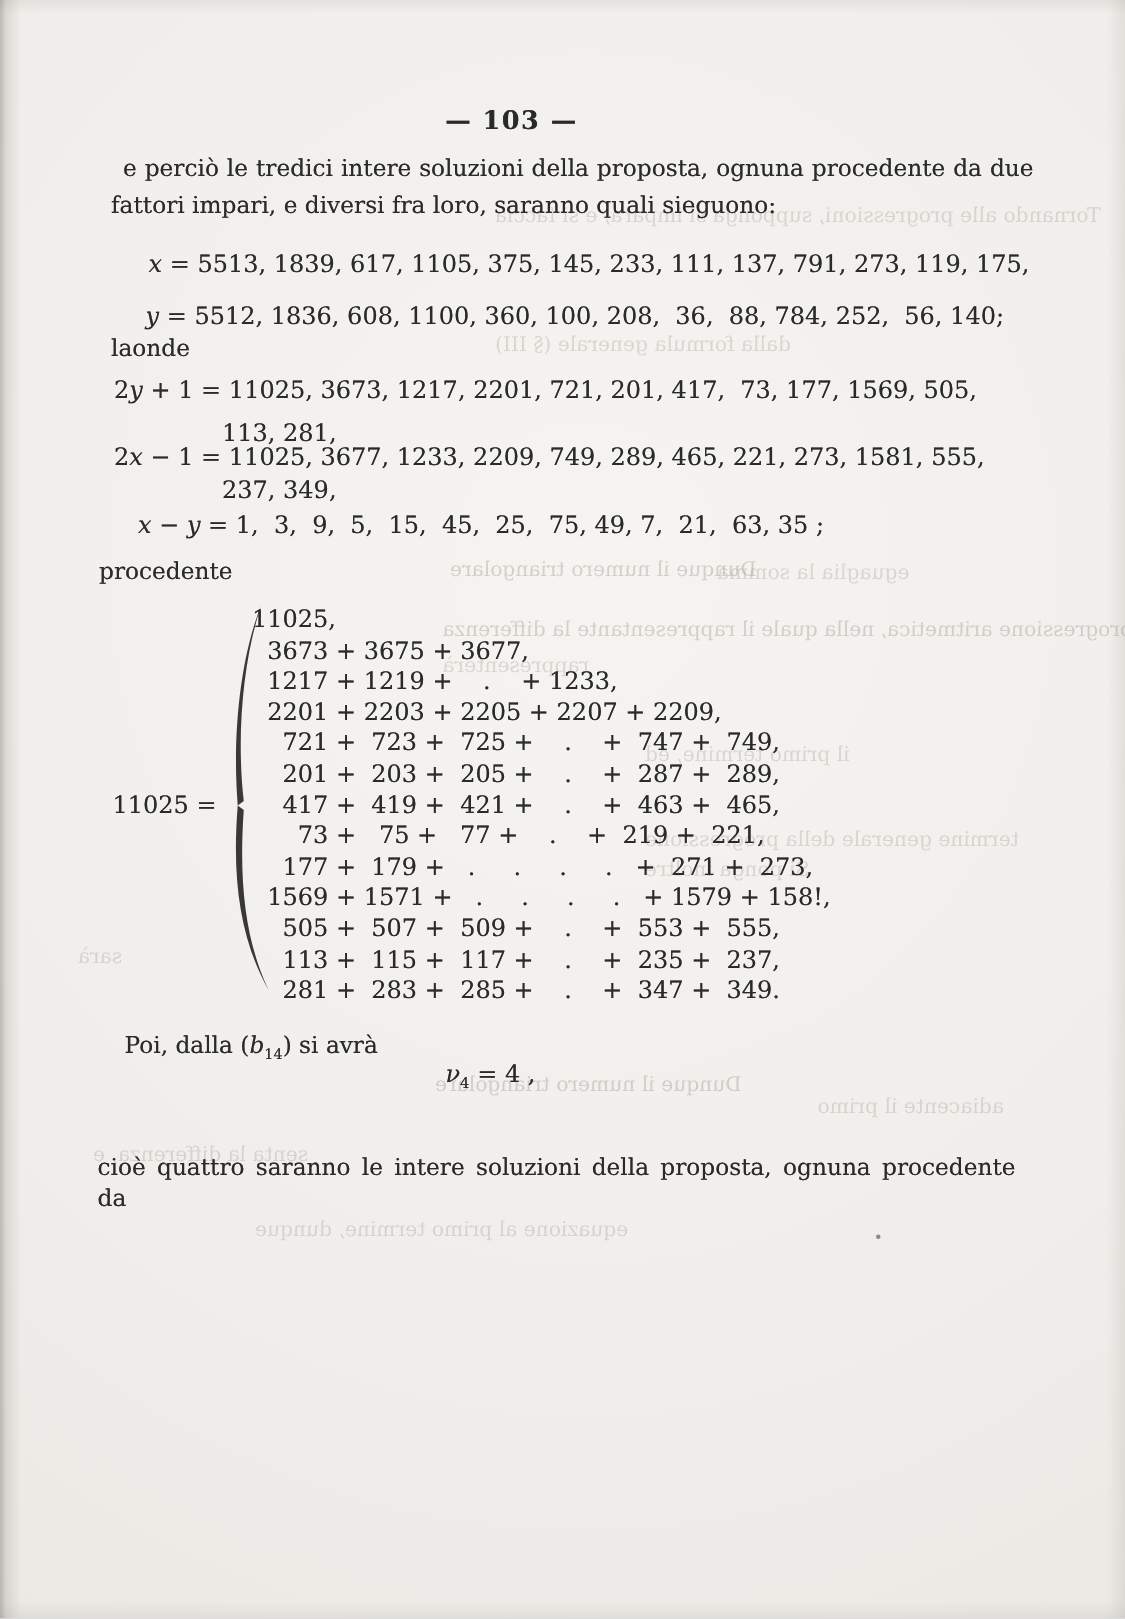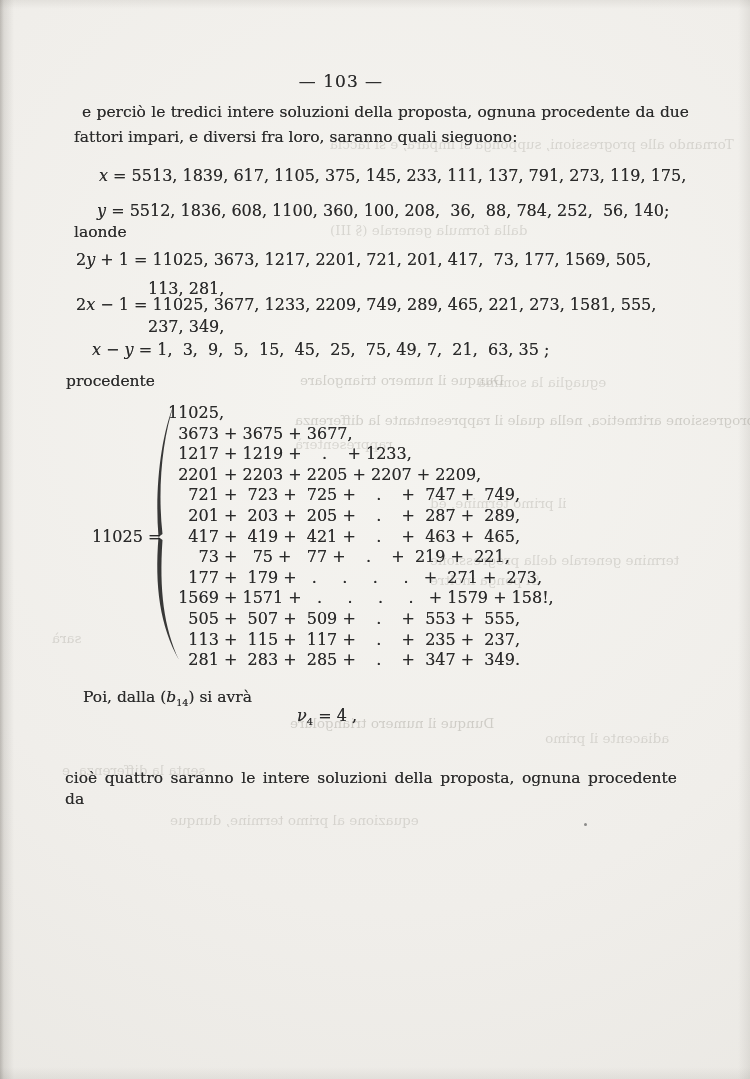--- a/index.html
+++ b/index.html
@@ -13,21 +13,21 @@
       linear-gradient(90deg, rgba(70,64,56,.30) 0px, rgba(70,64,56,.12) 4px, rgba(70,64,56,0) 14px),
       linear-gradient(270deg, rgba(70,64,56,.09) 0px, rgba(70,64,56,0) 12px),
       linear-gradient(180deg, rgba(70,64,56,.08) 0px, rgba(70,64,56,0) 9px),
       linear-gradient(0deg, rgba(70,64,56,.07) 0px, rgba(70,64,56,0) 12px),
       radial-gradient(ellipse 120% 90% at 52% 35%, #f5f4f0 0%, #f0eeea 55%, #e8e6e1 100%);
   }
   .abs{position:absolute;white-space:pre;}
   .txt{font-size:15.5px;line-height:1.35;}
   .just{white-space:normal;text-align:justify;text-align-last:justify;}
   .eq{font-size:16px;}
-  .hdr{font-size:17px;font-weight:400;letter-spacing:1px;text-align:center;white-space:pre;}
+  .hdr{font-size:17px;font-weight:700;letter-spacing:1px;text-align:center;white-space:pre;}
   .var{font-style:italic;}
   .sb{font-size:62%;}
   .ink{text-shadow:0 0 .3px rgba(30,30,30,.6);}
   .braceblock{font-size:16px;line-height:20.6px;white-space:pre;}
   .bleed{
     position:absolute;white-space:nowrap;
     font-size:13.5px;color:#8f8c83;opacity:.27;
     transform:scaleX(-1);filter:blur(.5px);
     font-family:"DejaVu Serif","Liberation Serif",serif;
   }
@@ -69,21 +69,21 @@
   <div class="abs eq ink" style="top:250px;left:76px"><span>2</span><span class="var">y</span><span> + 1 = </span><span>11025, 3673, 1217, 2201, 721, 201, 417,  73, 177, 1569, 505,</span></div>
   <div class="abs eq ink" style="top:279px;left:148px">113, 281,</div>
 
   <div class="abs eq ink" style="top:295px;left:76px"><span>2</span><span class="var">x</span><span> − 1 = </span><span>11025, 3677, 1233, 2209, 749, 289, 465, 221, 273, 1581, 555,</span></div>
   <div class="abs eq ink" style="top:317px;left:148px">237, 349,</div>
 
   <div class="abs eq ink" style="top:340px;left:92px"><span class="var">x</span><span> − </span><span class="var">y</span><span> = </span><span>1,  3,  9,  5,  15,  45,  25,  75, 49, 7,  21,  63, 35 ;</span></div>
 
   <div class="abs txt ink" style="top:371px;left:66px">procedente</div>
 
-  <div class="abs eq ink" style="top:527px;left:92px">11025 =</div>
+  <div class="abs eq ink" style="top:527px;left:75px">11025 =</div>
 
   <svg class="brace" style="left:150px;top:398px" width="36" height="268" viewBox="0 0 36 268">
     <path d="M24,6 C12,42 7.5,92 12.5,136 L8.5,139 C4.5,90 11,38 24,6 Z" fill="#242424" opacity="0.9"></path>
     <path d="M8.5,139 L12.5,142 C9,192 14,230 29,262 C10,228 4.5,188 8.5,139 Z" fill="#242424" opacity="0.9"></path>
   </svg>
 
   <div class="abs braceblock ink" style="top:403px;left:168px">11025,
   3673 + 3675 + 3677,
   1217 + 1219 +    .    + 1233,
   2201 + 2203 + 2205 + 2207 + 2209,

